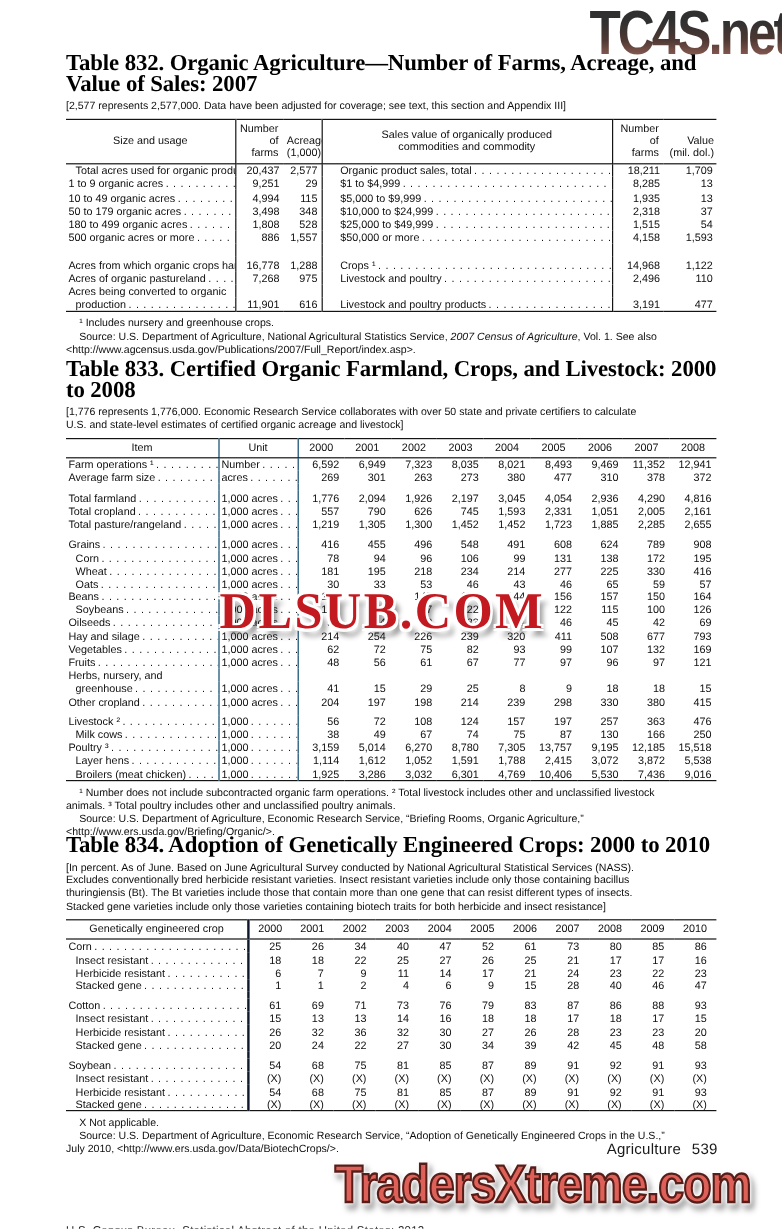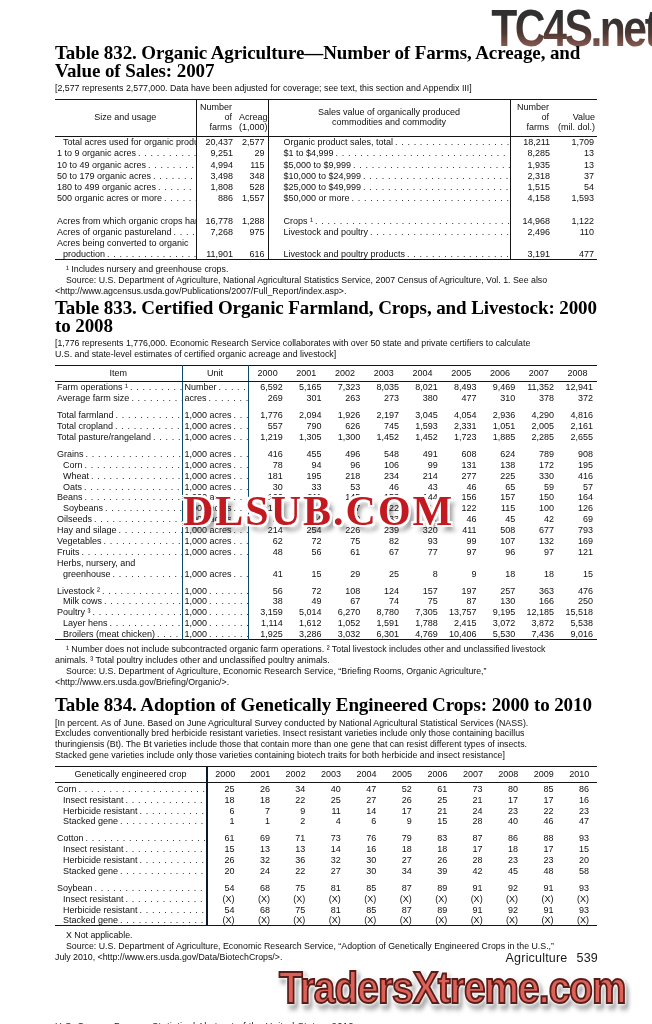--- a/index.html
+++ b/index.html
@@ -85,21 +85,21 @@
 
   .fn, .src {
     font-size:8.8px;
     line-height:11px;
     margin-top:4px;
     text-indent:11px;
     white-space:pre-line;
     color:#0d0d0d;
   }
   .src { margin-top:0; }
-  .src .it { }
+  .src .it { font-style:italic; }
 
   #pageno {
     position:absolute; top:951px; right:54px;
     font-size:12.5px; color:#1a1a1a; letter-spacing:0.2px;
   }
   #pageno .num539 { margin-left:9px; }
   #footer {
     position:absolute; top:1020px; left:55px;
     font-size:9.5px; color:#222; letter-spacing:0.25px;text-decoration:underline;
   }
@@ -405,21 +405,21 @@
                 <span class="lead"></span>
               </div>
             </td>
             <td class="cu">
               <div class="lab">
                 <span class="t">Number</span>
                 <span class="lead"></span>
               </div>
             </td>
             <td class="num">6,592</td>
-            <td class="num">5,165</td>
+            <td class="num">6,949</td>
             <td class="num">7,323</td>
             <td class="num">8,035</td>
             <td class="num">8,021</td>
             <td class="num">8,493</td>
             <td class="num">9,469</td>
             <td class="num">11,352</td>
             <td class="num">12,941</td>
           </tr>
           <tr>
             <td class="ci">
@@ -821,20 +821,43 @@
             </td>
             <td class="num">41</td>
             <td class="num">15</td>
             <td class="num">29</td>
             <td class="num">25</td>
             <td class="num">8</td>
             <td class="num">9</td>
             <td class="num">18</td>
             <td class="num">18</td>
             <td class="num">15</td>
+          </tr>
+          <tr>
+            <td class="ci">
+              <div class="lab">
+                <span class="t">Other cropland</span>
+                <span class="lead"></span>
+              </div>
+            </td>
+            <td class="cu">
+              <div class="lab">
+                <span class="t">1,000 acres</span>
+                <span class="lead"></span>
+              </div>
+            </td>
+            <td class="num">204</td>
+            <td class="num">197</td>
+            <td class="num">198</td>
+            <td class="num">214</td>
+            <td class="num">239</td>
+            <td class="num">298</td>
+            <td class="num">330</td>
+            <td class="num">380</td>
+            <td class="num">415</td>
           </tr>
           <tr class="gap">
             <td class="ci">
               <div class="lab">
                 <span class="t"></span>
               </div>
             </td>
             <td class="cu">
               <div class="lab">
                 <span class="t"></span>

